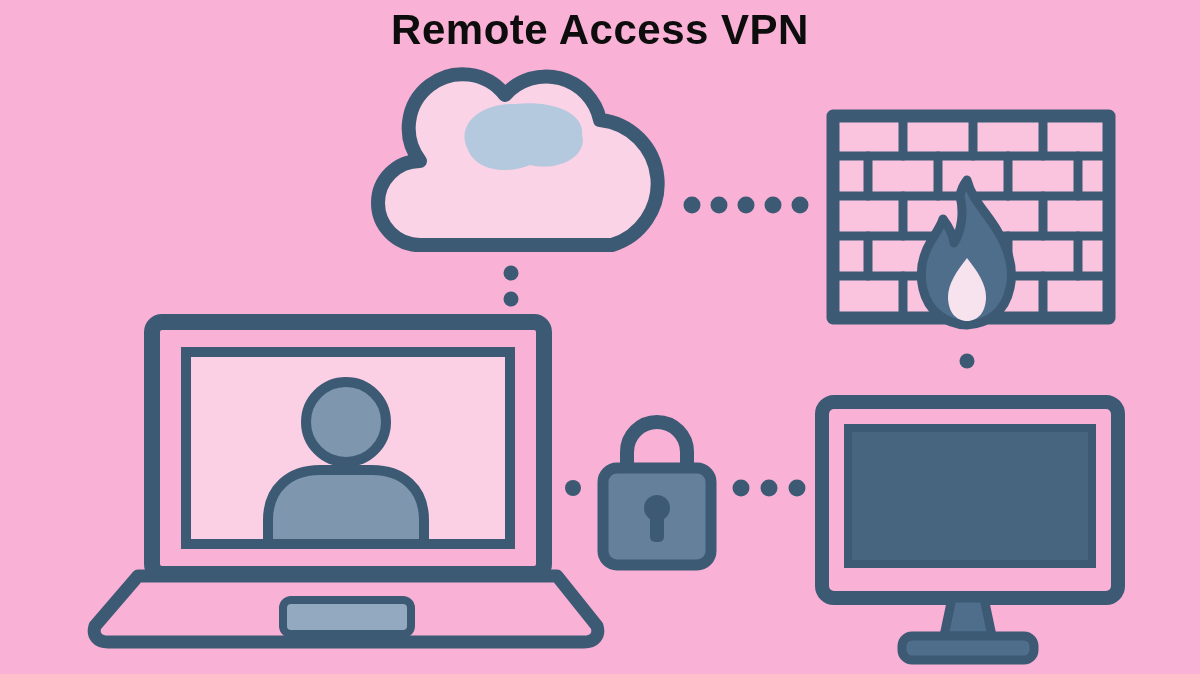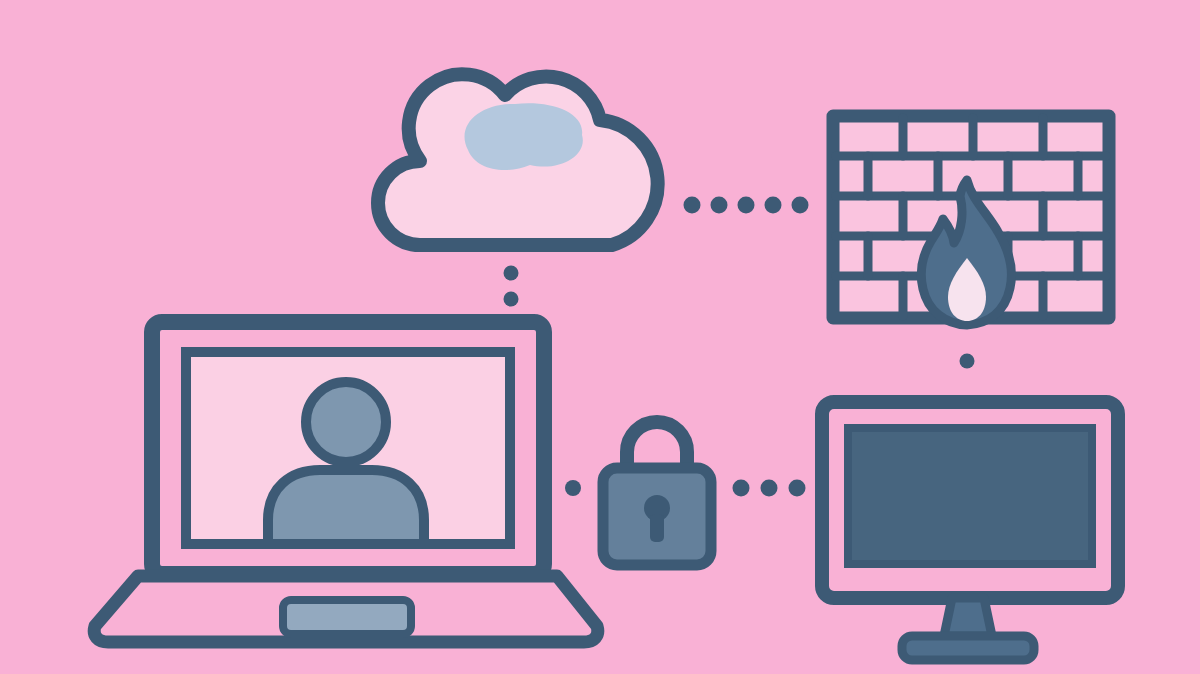--- a/index.html
+++ b/index.html
@@ -36,20 +36,21 @@
   .monitor-bezel{fill:var(--bg);stroke:var(--outline);stroke-width:14;stroke-linejoin:round;}
   .screen-dark{fill:var(--screen_dark);stroke:var(--outline);stroke-width:8;}
   .stand{fill:var(--flame_fill);stroke:var(--outline);stroke-width:9;stroke-linejoin:round;}
   .dot{fill:var(--outline);}
 </style>
 </head>
 <body>
 
 <div class="canvas">
 
+  <h1 class="title">Remote Access VPN</h1>
 
   <svg width="1200" height="674" viewBox="0 0 1200 674">
 
     <g>
       <path class="cloud-body" d="M 420 245
                A 42 42 0 0 1 420 161
                A 52 52 0 0 1 505 95
                A 55 55 0 0 1 600 120
                A 64 64 0 0 1 612 245
                Z"></path>

